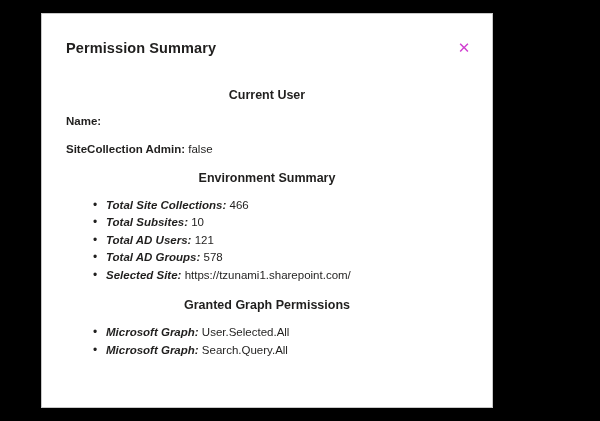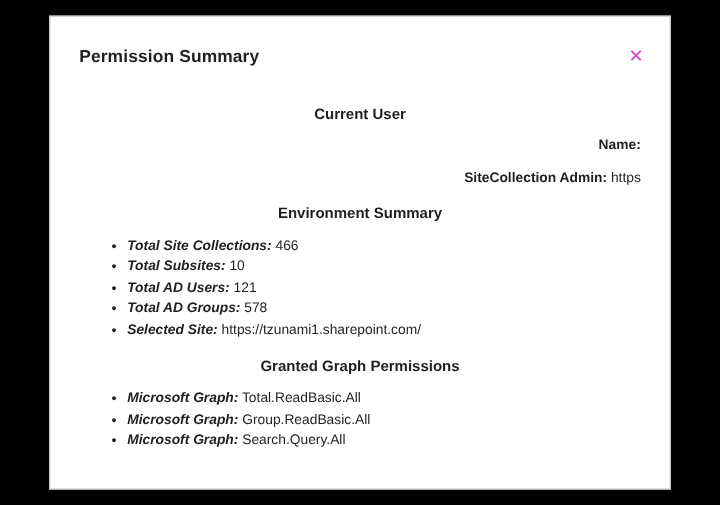--- a/index.html
+++ b/index.html
@@ -17,21 +17,21 @@
     position: absolute;
     left: 0; top: 0;
     width: 600px;
     height: 421px;
     background: #000000;
   }
   .dialog {
     position: absolute;
     left: 41px;
     top: 13px;
-    width: 518px;
+    width: 452px;
     height: 395px;
     background: #ffffff;
     border: 1px solid #c8c8c8;
     box-sizing: border-box;
     overflow: hidden;
   }
   .dialog-header {
     position: relative;
     height: 50px;
   }
@@ -71,21 +71,20 @@
     margin: 14px 0 12px 0;
   }
   .section-title.first {
     margin-top: 24px;
   }
   .kv-row {
     font-size: 11.5px;
     color: #201f1e;
     margin: 0 0 13px 0;
     line-height: 1.3;
-    text-align: right;
   }
   .kv-row .k {
     font-weight: bold;
   }
   .kv-row .v {
     font-weight: normal;
   }
   ul.bullets {
     margin: 0 0 0 0;
     padding-left: 40px;
@@ -127,21 +126,21 @@
     <div class="content">
 
       <div class="section-title first">Current User</div>
 
       <div class="kv-row">
         <span class="k">Name:</span>
         <span class="v"></span>
       </div>
       <div class="kv-row">
         <span class="k">SiteCollection Admin:</span>
-        <span class="v">https</span>
+        <span class="v">false</span>
       </div>
 
       <div class="section-title">Environment Summary</div>
 
       <ul class="bullets">
         <li>
           <span class="k">Total Site Collections:</span>
           <span class="v">466</span>
         </li>
         <li>
@@ -160,25 +159,21 @@
           <span class="k">Selected Site:</span>
           <span class="v">https://tzunami1.sharepoint.com/</span>
         </li>
       </ul>
 
       <div class="section-title">Granted Graph Permissions</div>
 
       <ul class="bullets">
         <li>
           <span class="k">Microsoft Graph:</span>
-          <span class="v">Total.ReadBasic.All</span>
-        </li>
-        <li>
-          <span class="k">Microsoft Graph:</span>
-          <span class="v">Group.ReadBasic.All</span>
+          <span class="v">User.Selected.All</span>
         </li>
         <li>
           <span class="k">Microsoft Graph:</span>
           <span class="v">Search.Query.All</span>
         </li>
       </ul>
 
     </div>
   </div>
 </div>

